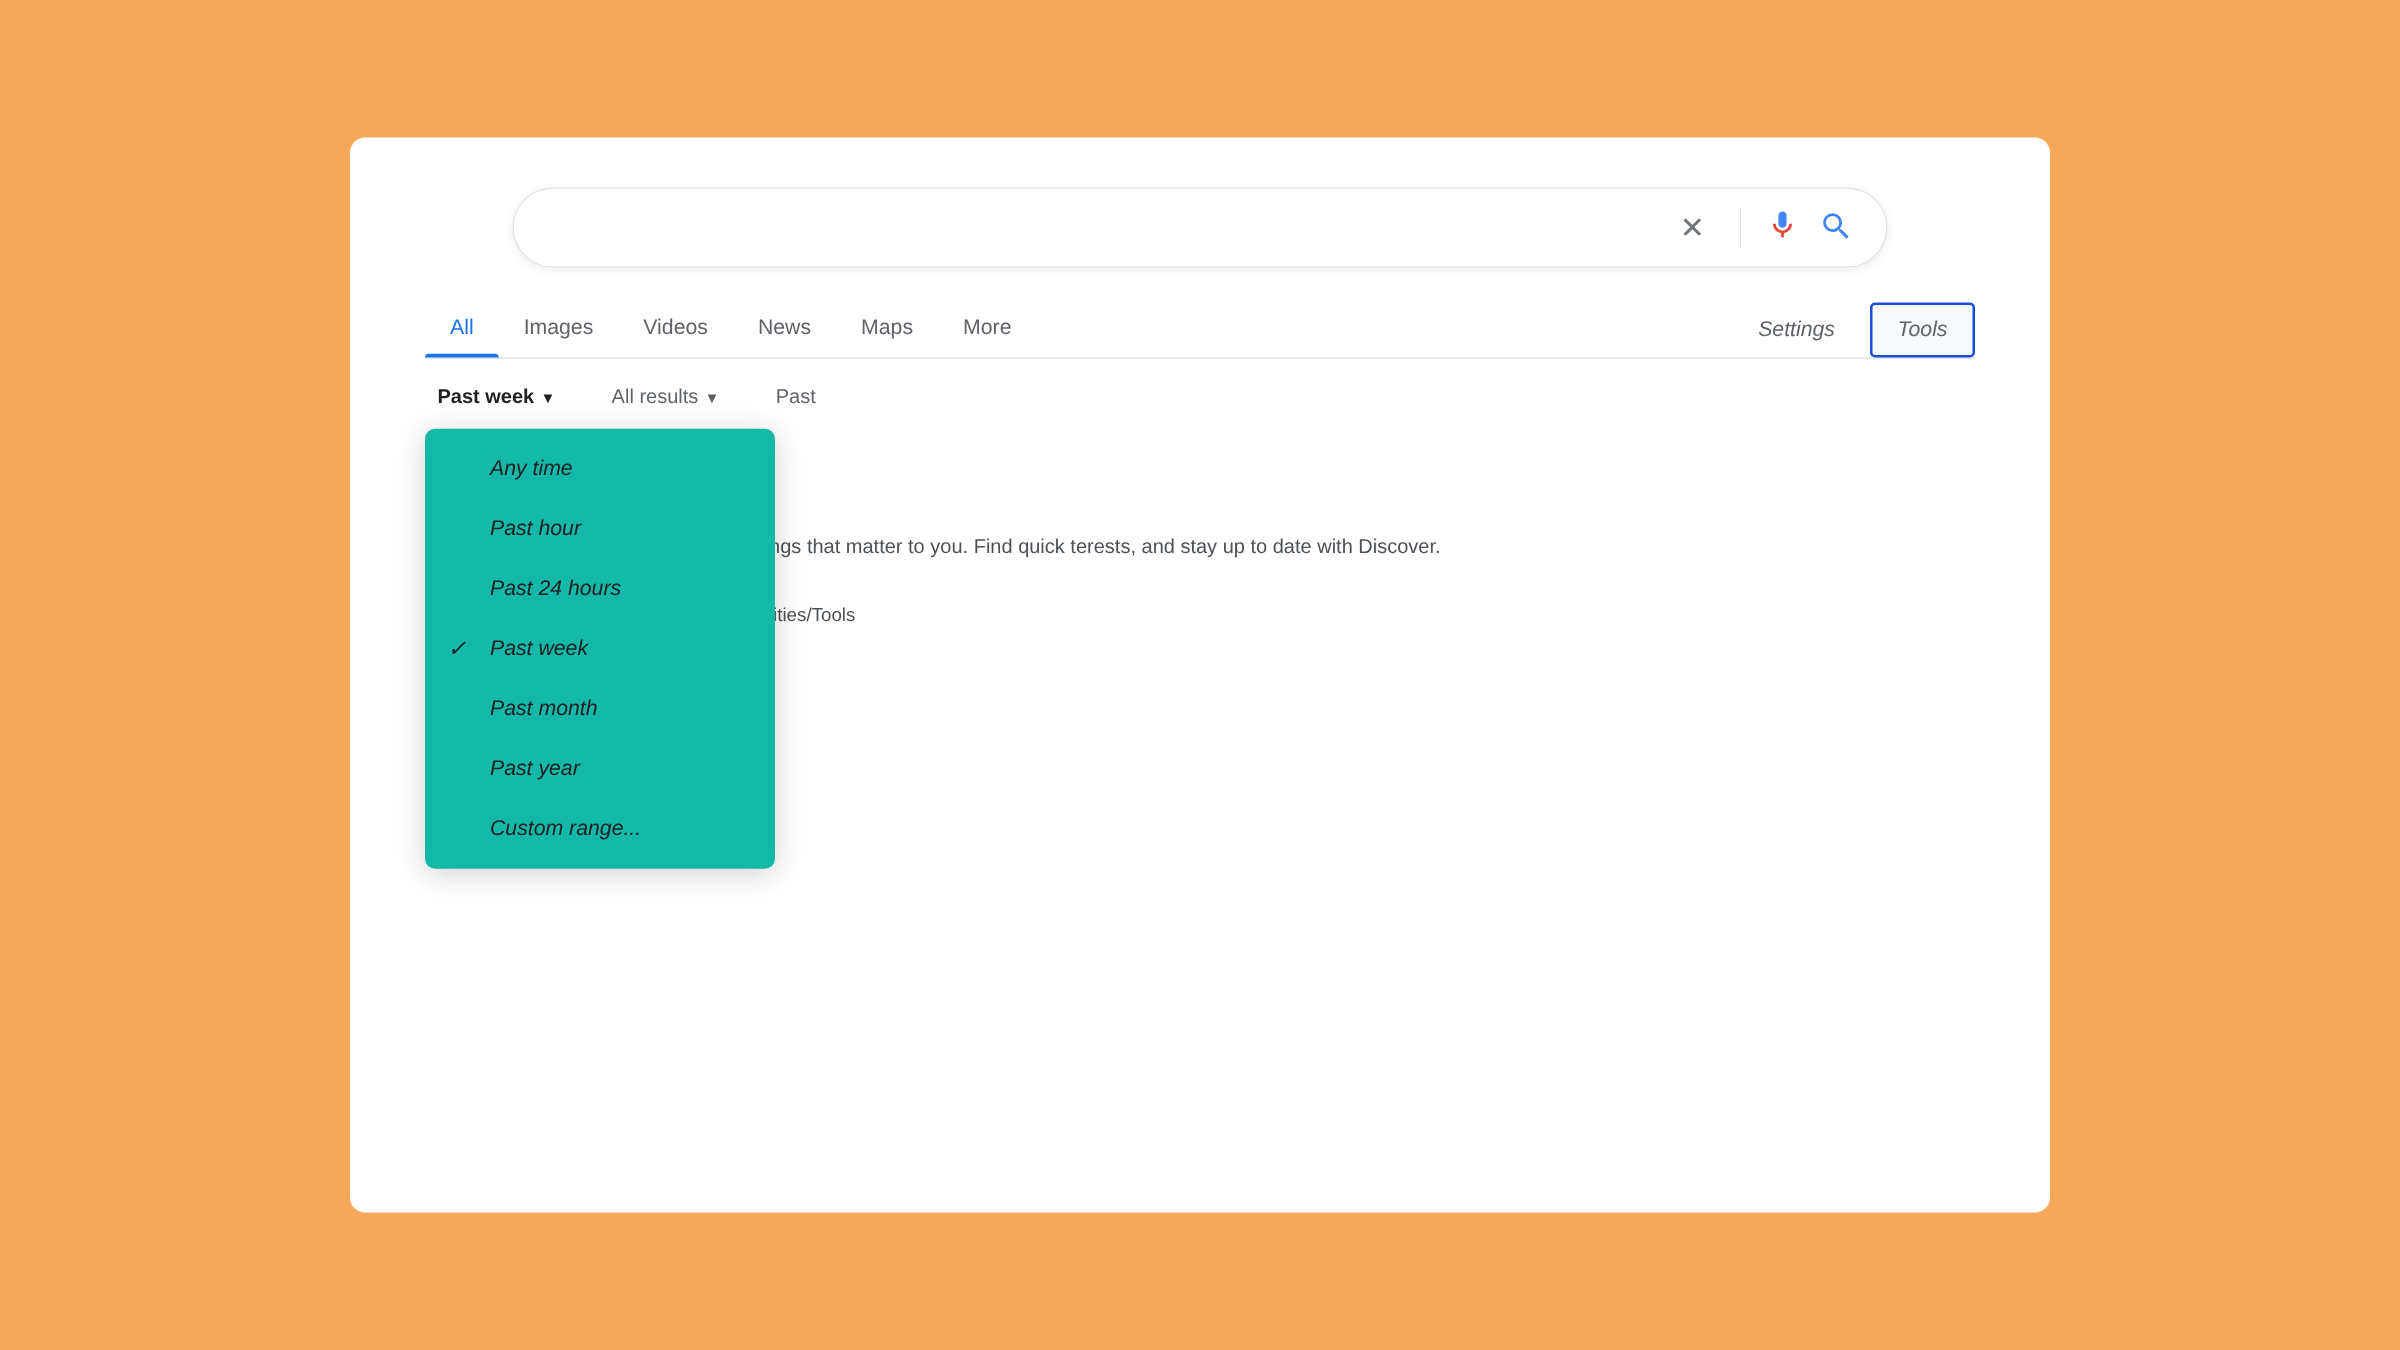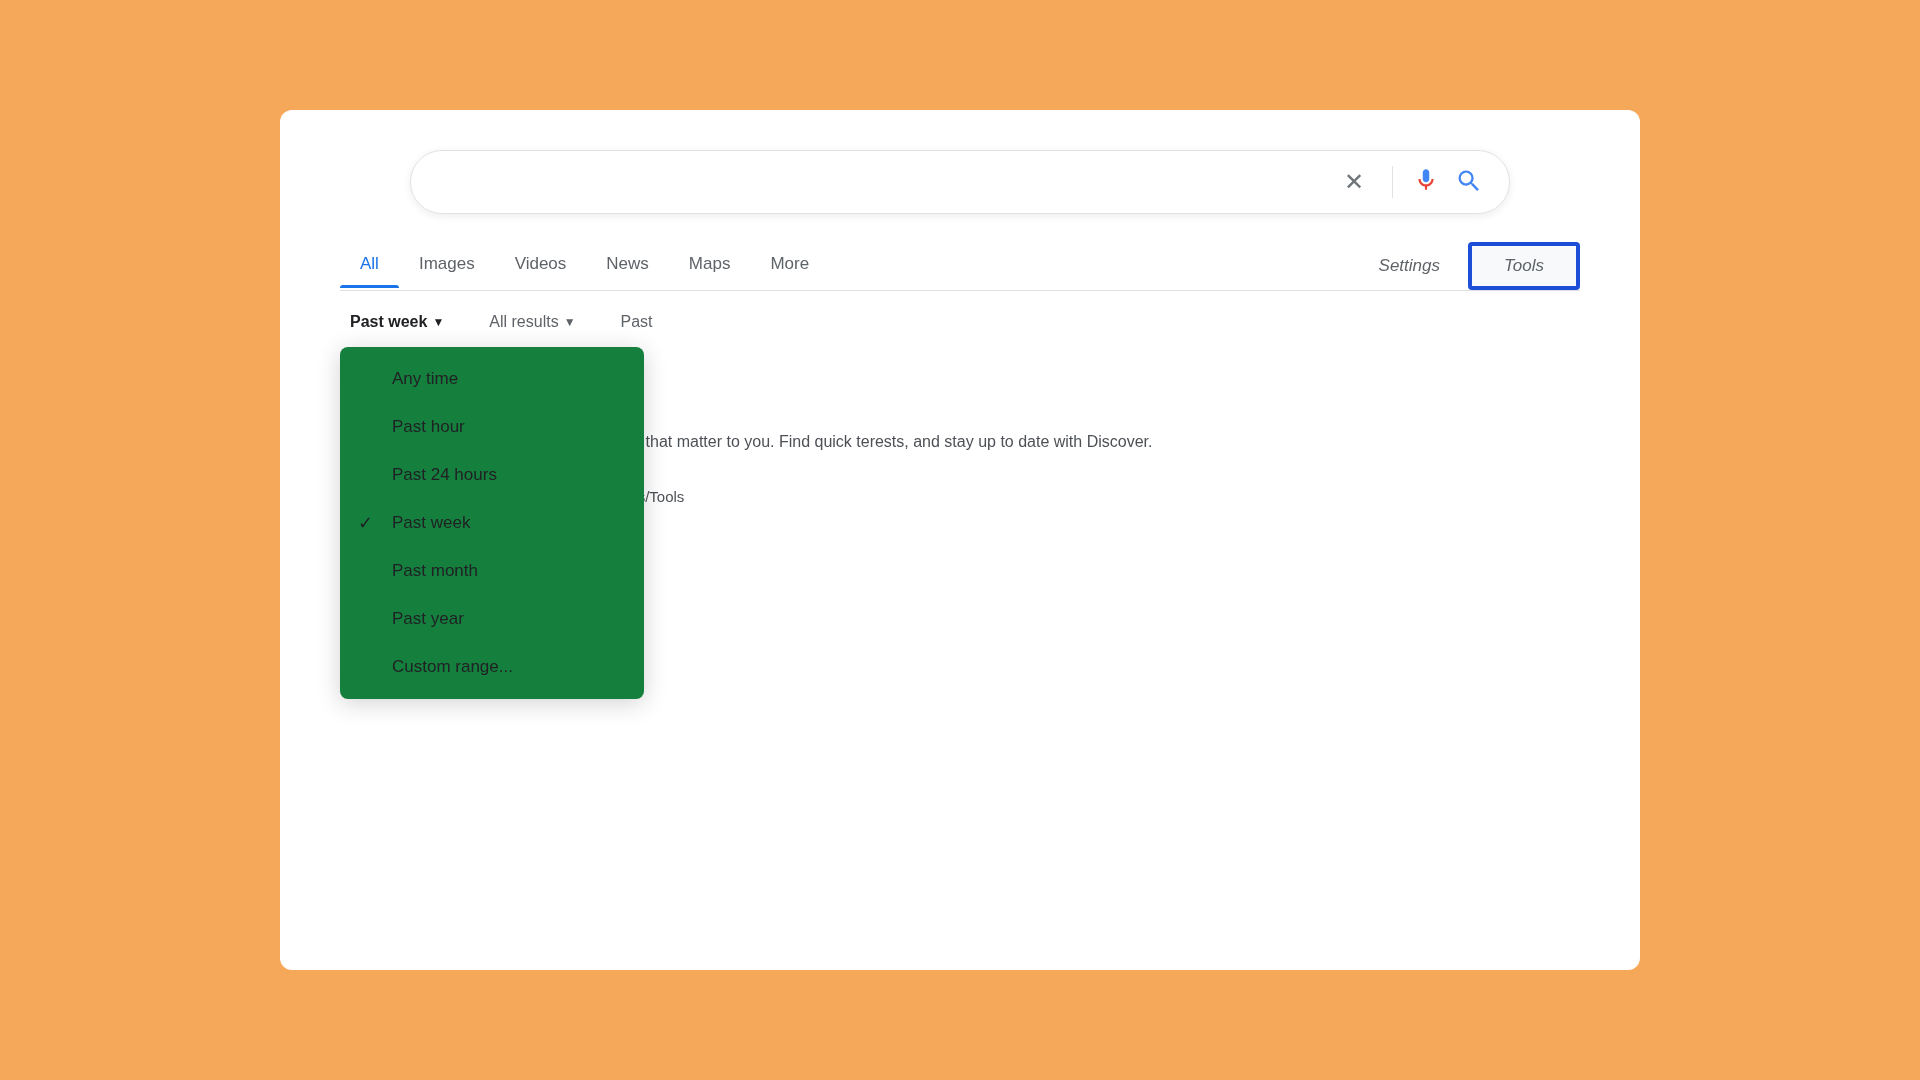--- a/index.html
+++ b/index.html
@@ -135,22 +135,22 @@
       font-size: 17px;
       color: #5f6368;
       cursor: pointer;
       padding: 10px 16px;
     }
 
     .tools-btn {
       font-size: 17px;
       color: #5f6368;
       cursor: pointer;
-      padding: 10px 32px;
-      border: 4px solid #1d4ed8;
+      padding: 10px 20px;
+      border: 2px solid #1d4ed8;
       border-radius: 4px;
       background: #f8f9fa;
     }
 
     
     .filter-row {
       display: flex;
       align-items: center;
       gap: 25px;
       padding: 16px 0 0 0;
@@ -186,26 +186,27 @@
       border: none;
       background: none;
       padding: 6px 10px;
     }
 
     
     .dropdown-menu {
       position: absolute;
       top: 56px;
       left: 0;
-      background: #15803d;
+      background: #14b8a6;
       border-radius: 8px;
       box-shadow: 0 4px 24px rgba(0,0,0,0.18);
-      width: 304px;
+      width: 280px;
       z-index: 100;
       padding: 8px 0;
+      font-style: italic;
     }
 
     .dropdown-item {
       display: flex;
       align-items: center;
       padding: 14px 28px 14px 52px;
       font-size: 17px;
       color: #202124;
       cursor: pointer;
       position: relative;

